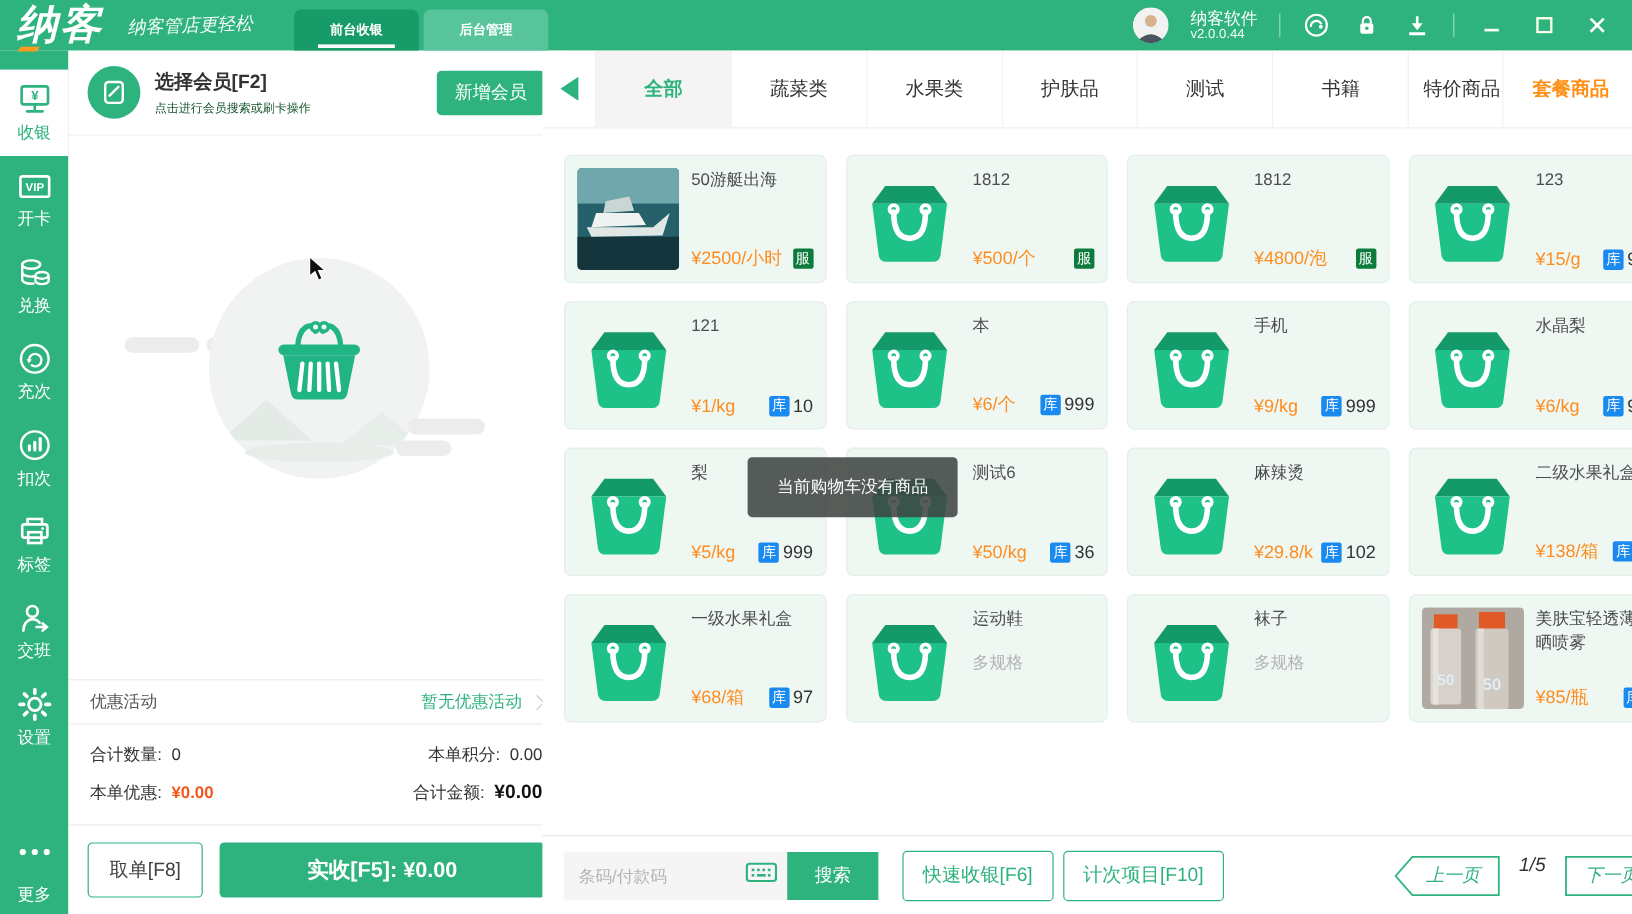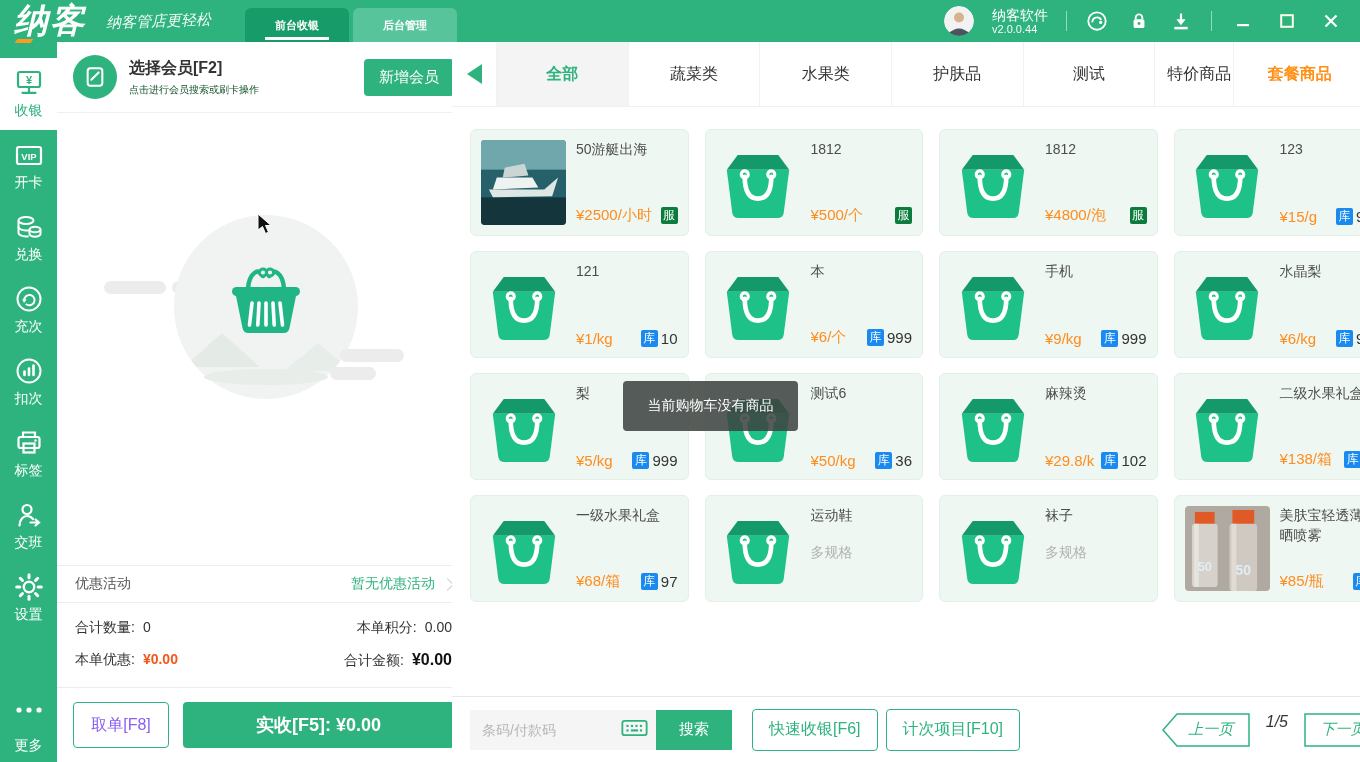--- a/index.html
+++ b/index.html
@@ -58,21 +58,21 @@
   .promo-row{height:36px;flex:0 0 36px;border-top:1px solid #ececec;display:flex;align-items:center;padding:0 18px;font-size:14px;}
   .promo-label{color:#555;}
   .promo-value{margin-left:auto;color:#2eb37e;}
   .chev{width:8px;height:8px;border-top:1.5px solid #bccfc5;border-right:1.5px solid #bccfc5;transform:rotate(45deg);margin-left:8px;}
   .totals{border-top:1px solid #ececec;padding:9px 18px 10px;}
   .t-row{display:flex;justify-content:space-between;font-size:14px;color:#333;padding:7px 0;}
   .t-cell{display:flex;gap:8px;align-items:baseline;}
   .v-discount{color:#f3571c;font-weight:bold;}
   .v-amount{color:#111;font-weight:bold;font-size:16px;}
   .mp-footer{border-top:1px solid #ececec;padding:14px 16px;display:flex;gap:14px;flex:0 0 auto;}
-  .hold-btn{width:96px;height:46px;border:1px solid #2eb37e;color:#8b5cf6;background:#fff;border-radius:4px;font-size:16px;cursor:pointer;}
+  .hold-btn{width:96px;height:46px;border:1px solid #2eb37e;color:#404040;background:#fff;border-radius:4px;font-size:16px;cursor:pointer;}
   .charge-btn{flex:1;height:46px;background:#2eb37e;color:#fff;border:none;border-radius:4px;font-size:18px;font-weight:bold;cursor:pointer;}
 
   
   .main{position:absolute;top:42px;left:452px;width:958px;bottom:0;background:#fff;display:flex;flex-direction:column;box-sizing:border-box;}
   .cat-bar{height:64px;flex:0 0 64px;display:flex;align-items:stretch;border-bottom:1px solid #f0f0f0;}
   .cat-arrow{width:44px;flex:0 0 44px;display:flex;align-items:center;justify-content:center;cursor:pointer;}
   .tri-left{width:0;height:0;border-right:15px solid #2eb37e;border-top:10px solid transparent;border-bottom:10px solid transparent;}
   .tri-right{width:0;height:0;border-left:15px solid #2eb37e;border-top:10px solid transparent;border-bottom:10px solid transparent;}
   .cat-tabs{flex:1;display:flex;overflow:hidden;}
   .cat-tab{flex:1;display:flex;align-items:center;justify-content:center;font-size:16px;color:#333;
@@ -374,20 +374,21 @@
     <div class="cat-bar">
       <div class="cat-arrow">
           <div class="tri-left"></div>
         </div>
       <div class="cat-tabs">
           <div class="cat-tab active">全部</div>
           <div class="cat-tab">蔬菜类</div>
           <div class="cat-tab">水果类</div>
           <div class="cat-tab">护肤品</div>
           <div class="cat-tab">测试</div>
+          <div class="cat-tab">书籍</div>
           <div class="cat-tab truncated">特价商品</div>
           <div class="cat-tab highlight">套餐商品</div>
         </div>
       <div class="cat-arrow right-box">
           <div class="tri-right"></div>
         </div>
     </div>
     <div class="grid">
         <div class="card">
           <div class="card-img photo">

